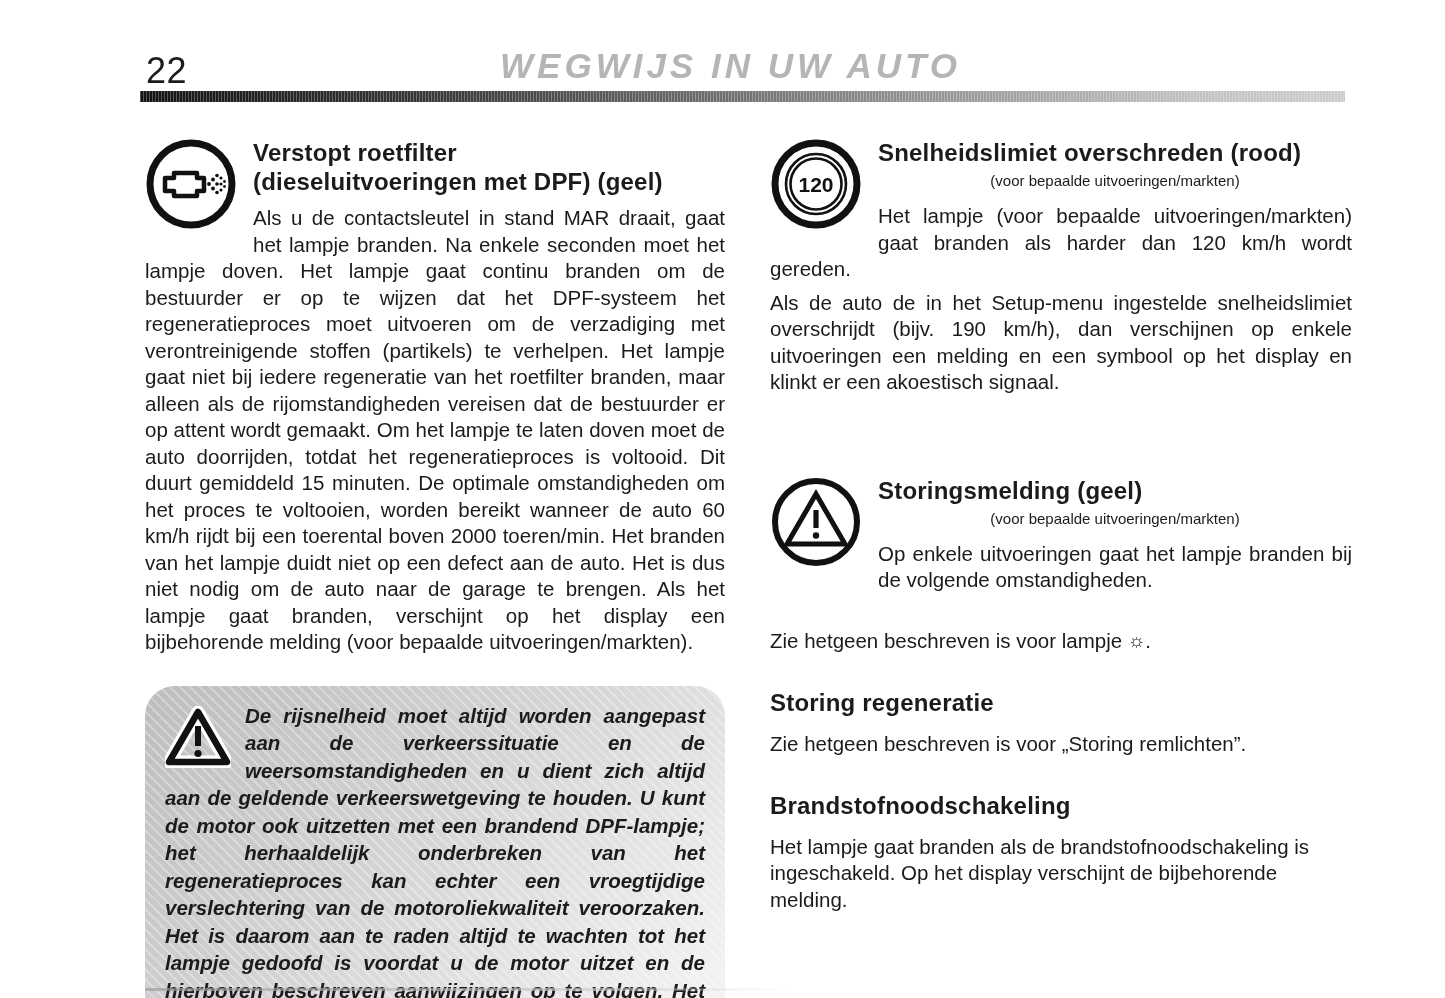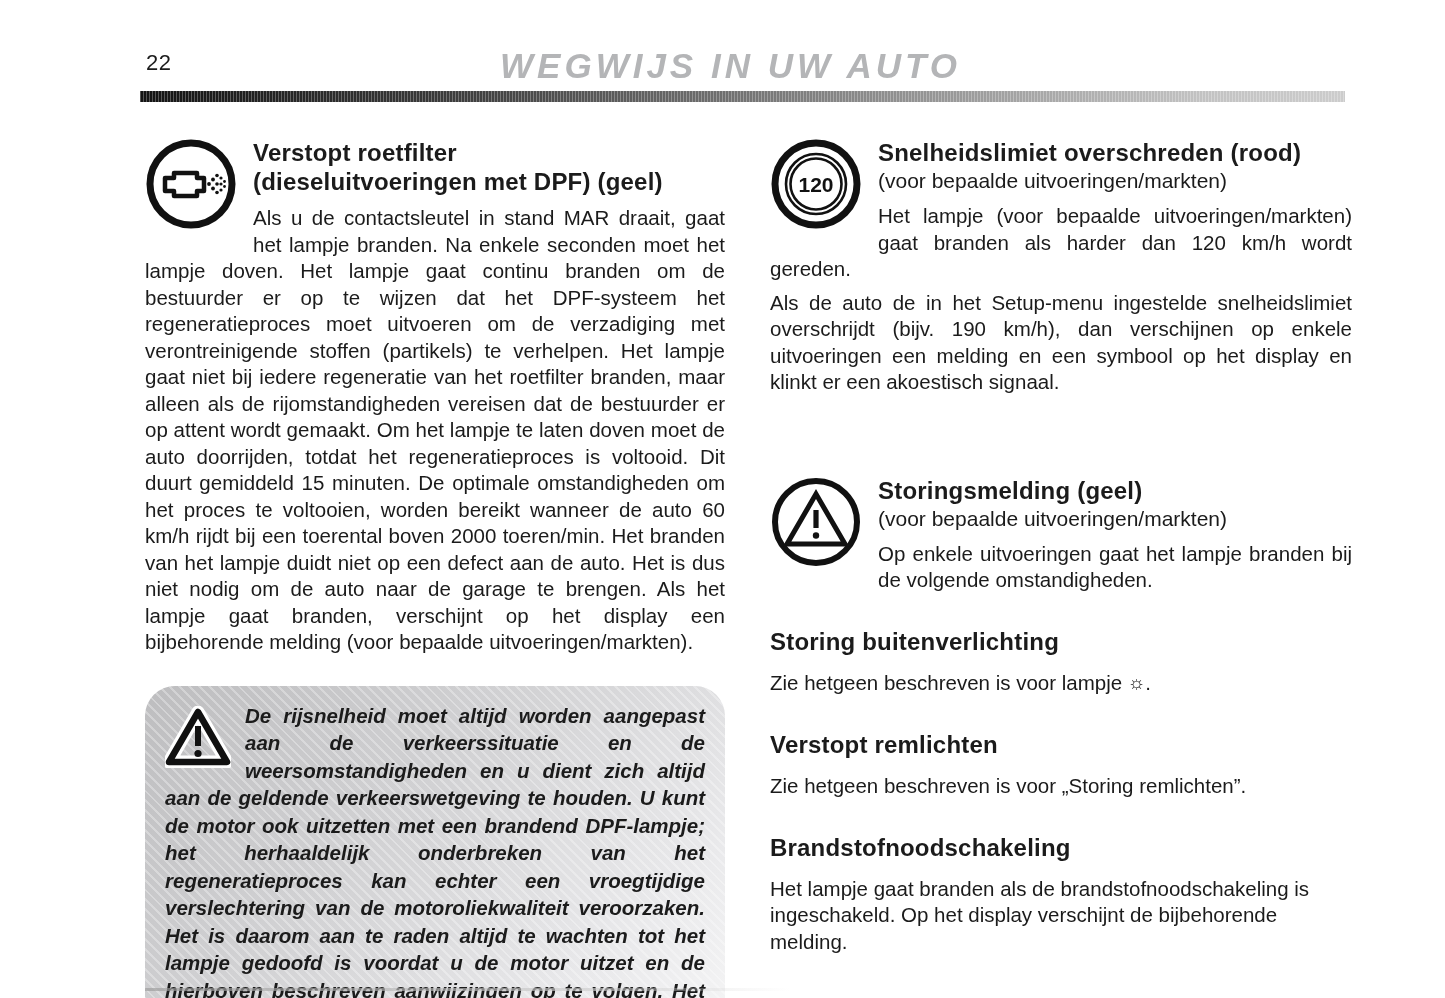--- a/index.html
+++ b/index.html
@@ -1,21 +1,21 @@
 <!DOCTYPE html>
 <html><head>
 <meta charset="utf-8">
 <style>
   html,body{margin:0;padding:0;}
   body{
     width:1445px;height:998px;position:relative;background:#ffffff;
     font-family:"Liberation Sans", sans-serif;color:#1b1b1b;overflow:hidden;
   }
   
-  .page-number{position:absolute;left:146px;top:50px;font-size:22px;font-weight:500;letter-spacing:0.5px;}
+  .page-number{position:absolute;left:146px;top:50px;font-size:36px;font-weight:500;letter-spacing:0.5px;}
   .header-title{
     position:absolute;left:8px;top:46px;width:100%;text-align:center;
     font-size:35px;font-weight:800;font-style:italic;color:#b4b5b7;letter-spacing:4px;
   }
   .top-rule{
     position:absolute;left:140px;top:91px;width:1205px;height:11px;
     background:
       repeating-linear-gradient(to right, rgba(255,255,255,0.28) 0 1px, rgba(255,255,255,0) 1px 3px),
       linear-gradient(to right,#131313 0%,#3a3a3a 25%,#8a8a8a 60%,#c2c2c2 88%,#cccccc 100%);
   }
@@ -23,21 +23,21 @@
     position:absolute;left:145px;top:988px;width:645px;height:2.5px;opacity:.65;
     background:linear-gradient(to right,#9a9a9a,#cfcfcf 70%,rgba(207,207,207,0));
   }
   
   .col-left{position:absolute;left:145px;top:138px;width:580px;}
   .col-right{position:absolute;left:770px;top:138px;width:582px;}
   .entry::after{content:"";display:block;clear:both;}
   .entry-icon{float:left;width:92px;height:92px;margin:0 16px 6px 0;}
   .entry-icon svg{display:block;}
   h3.sym-title{font-size:24px;font-weight:700;line-height:29px;margin:0;letter-spacing:0.2px;}
-  .subtitle{font-size:21px;line-height:27px;}
+  .subtitle{font-size:15px;line-height:27px;text-align:center;}
   p.body{font-size:20.5px;line-height:26.5px;text-align:justify;margin:7px 0 0;}
   p.body.first{margin-top:9px;}
   
   .warn-box{
     clear:both;margin-top:30px;border-radius:30px;padding:16px 20px 20px 20px;box-sizing:border-box;
     width:580px;min-height:340px;
     background:
       repeating-linear-gradient(45deg, rgba(255,255,255,0.30) 0 2px, rgba(255,255,255,0) 2px 7px),
       linear-gradient(135deg,#bdbdbf 0%,#d2d2d4 40%,#e9e9eb 75%,#f8f8f8 100%);
   }
@@ -123,26 +123,25 @@
         <rect x="43.4" y="34" width="5.2" height="18" fill="#111"></rect>
         <circle cx="46" cy="59.5" r="3.2" fill="#111"></circle>
       </svg>
     </span>
     <h3 class="sym-title">Storingsmelding (geel)</h3>
     <div class="subtitle">(voor bepaalde uitvoeringen/markten)</div>
     <p class="body first">Op enkele uitvoeringen gaat het lampje branden bij de volgende omstandigheden.</p>
   </div>
 
   <div class="section">
-    <h4>Storing buitenverlichting</h4>
     <p><span>Zie hetgeen beschreven is voor lampje </span><span class="light-sym">☼</span><span>.</span></p>
   </div>
 
   <div class="section">
-    <h4>Verstopt remlichten</h4>
+    <h4>Storing regeneratie</h4>
     <p>Zie hetgeen beschreven is voor „Storing remlichten”.</p>
   </div>
 
   <div class="section">
     <h4>Brandstofnoodschakeling</h4>
     <p>Het lampje gaat branden als de brandstofnoodschakeling is ingeschakeld. Op het display verschijnt de bijbehorende melding.</p>
   </div>
 
 </div>
 

